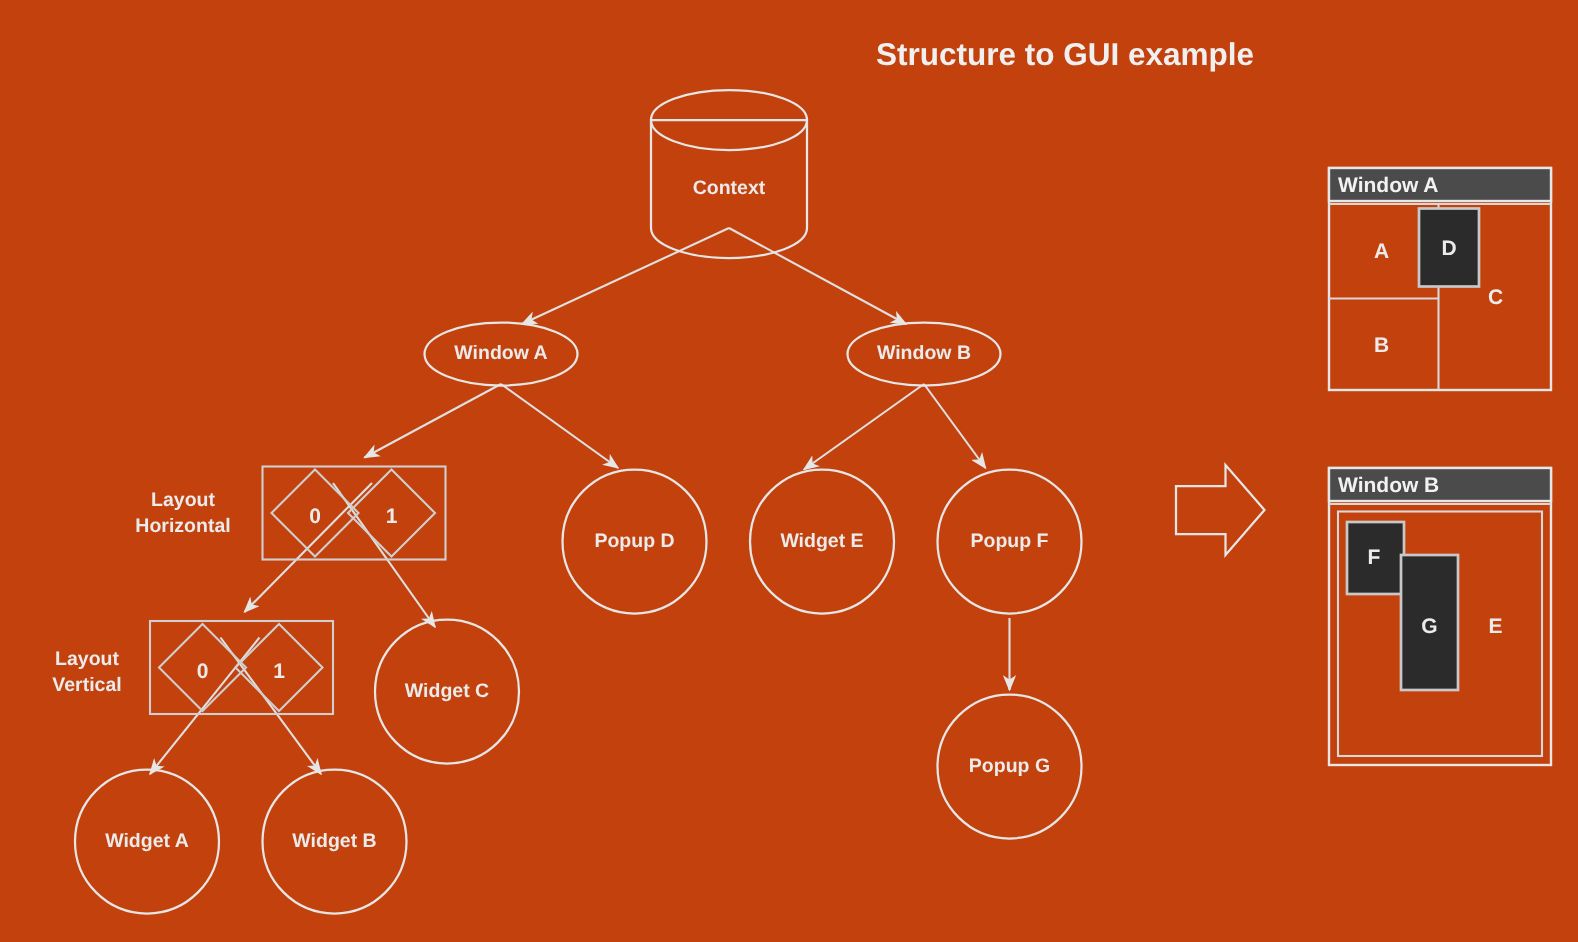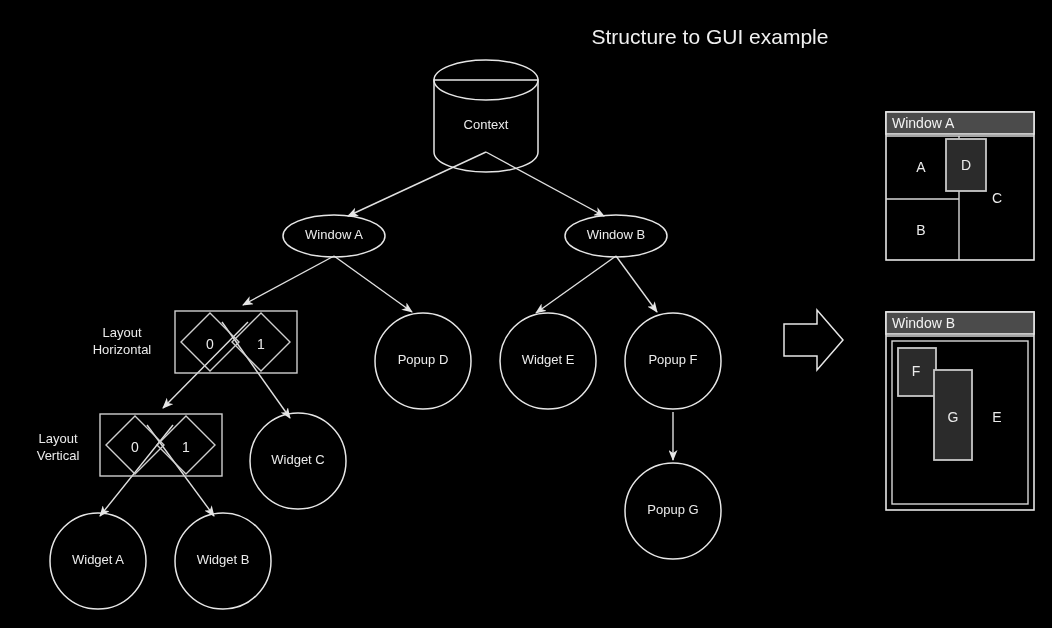--- a/index.html
+++ b/index.html
@@ -11,21 +11,22 @@
     width: 1052px;
     height: 628px;
     overflow: hidden;
     font-family: "Liberation Sans", sans-serif;
     color: #e8e8e8;
   }
   #stage {
     position: relative;
     width: 1052px;
     height: 628px;
-    background: #000000;
+    background: #c2410c;
+    font-weight: bold;
   }
   #diagram-svg {
     position: absolute;
     left: 0;
     top: 0;
     width: 1052px;
     height: 628px;
   }
   .node-label {
     font-family: "Liberation Sans", sans-serif;

